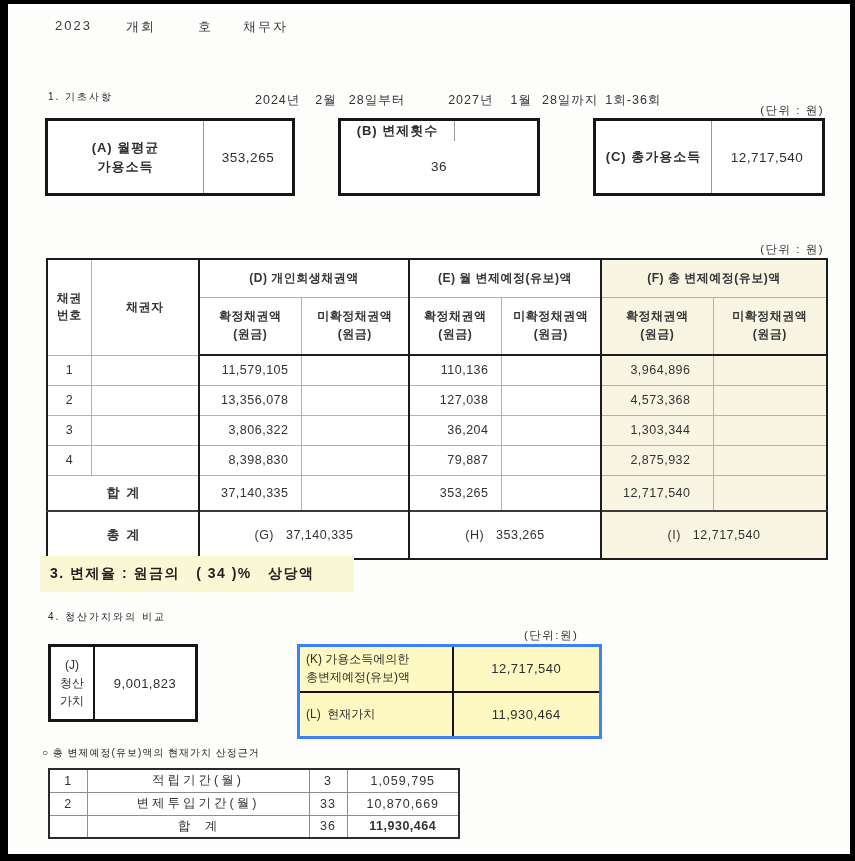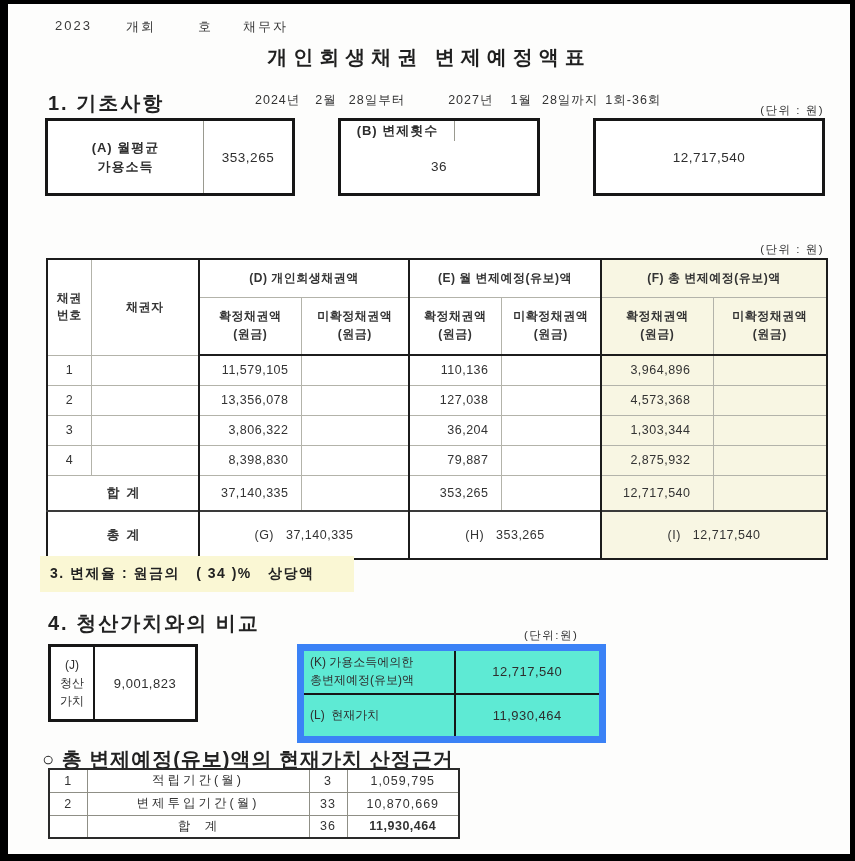--- a/index.html
+++ b/index.html
@@ -16,21 +16,21 @@
 
   
   .case-line { top:14px; left:47px; font-size:13px; letter-spacing:2px; color:#3a3a3a; display:flex; }
   .case-line span { display:inline-block; }
   .cl-court { margin-left:34px; }
   .cl-ho { margin-left:42px; }
   .cl-debtor { margin-left:30px; }
 
   .doc-title { top:40px; left:0; width:100%; text-align:center; font-size:20px; font-weight:bold; letter-spacing:6px; color:#1f1f1f; }
 
-  .s-heading { font-size:20px; font-weight:bold; letter-spacing:2px; color:#222; }
+  .s-heading { font-size:10px; font-weight:normal; letter-spacing:2px; color:#222; }
   .h1 { top:86px; left:40px; }
   .period { top:88px; left:247px; font-size:12.5px; letter-spacing:1px; color:#333; display:flex; align-items:baseline; }
   .p-fm { margin-left:15px; } .p-fd { margin-left:12px; } .p-ty { margin-left:43px; }
   .p-tm { margin-left:17px; } .p-td { margin-left:10px; } .p-r { margin-left:7px; }
 
   .unit { font-size:11.5px; letter-spacing:1.5px; color:#333; }
   .unit1 { top:99px; right:26px; }
   .unit2 { top:238px; right:26px; }
   .unit3 { top:624px; left:516px; }
 
@@ -71,21 +71,21 @@
 
   .h4 { top:606px; left:40px; }
 
   
   .jbox { top:640px; left:40px; width:150px; height:78px; border:3px solid #161616; background:#fff; display:flex; }
   .jbox .lbl { width:44px; border-right:2px solid #161616; display:flex; align-items:center; justify-content:center;
                text-align:center; font-size:12px; line-height:1.5; letter-spacing:0; }
   .jbox .val { flex:1; display:flex; align-items:center; justify-content:center; font-size:13px; letter-spacing:0.5px; }
 
   .kl-table { top:640px; left:289px; width:302px; border-collapse:collapse; table-layout:fixed;
-              border:7px solid #3b82f6; background:#5eead4; font-size:12px; color:#2e2e2e; }
+              border:3px solid #3b82f6; background:#fef9c3; font-size:12px; color:#2e2e2e; }
   .kl-table td { border:2px solid #161616; }
   .kl-table tr { height:46px; }
   .kl-table td.klbl { padding:3px 4px 3px 6px; line-height:1.45; white-space:pre-wrap; letter-spacing:0; }
   .kl-table td.kval { text-align:center; font-size:13px; letter-spacing:0.5px; }
 
   .h5 { top:742px; left:34px; letter-spacing:1px; }
 
   
   .bottom-table { top:764px; left:40px; width:410px; border-collapse:collapse; table-layout:fixed;
                   border:2px solid #2a2a2a; background:#fff; font-size:12.5px; color:#333; }
@@ -100,21 +100,20 @@
 
 <div class="frame">
 
   <div class="abs case-line">
     <span>2023</span>
     <span class="cl-court">개회</span>
     <span class="cl-ho">호</span>
     <span class="cl-debtor">채무자</span>
   </div>
 
-  <div class="abs doc-title">개인회생채권 변제예정액표</div>
 
   <div class="abs s-heading h1">1. 기초사항</div>
   <div class="abs period">
     <span>2024년</span>
     <span class="p-fm">2월</span>
     <span class="p-fd">28일부터</span>
     <span class="p-ty">2027년</span>
     <span class="p-tm">1월</span>
     <span class="p-td">28일까지</span>
     <span class="p-r">1회-36회</span>
@@ -124,20 +123,21 @@
   <div class="abs ibox box-a">
     <div class="lbl pre">(A) 월평균
 가용소득</div>
     <div class="val">353,265</div>
   </div>
   <div class="abs ibox box-b">
     <div class="lbl">(B) 변제횟수</div>
     <div class="val">36</div>
   </div>
   <div class="abs ibox box-c">
+    <div class="lbl">(C) 총가용소득</div>
     <div class="val">12,717,540</div>
   </div>
 
   <div class="abs unit unit2">(단위 : 원)</div>
 
   <table class="abs main-table">
     <colgroup>
       <col style="width:44px">
         <col style="width:108px">
       <col style="width:102px">

